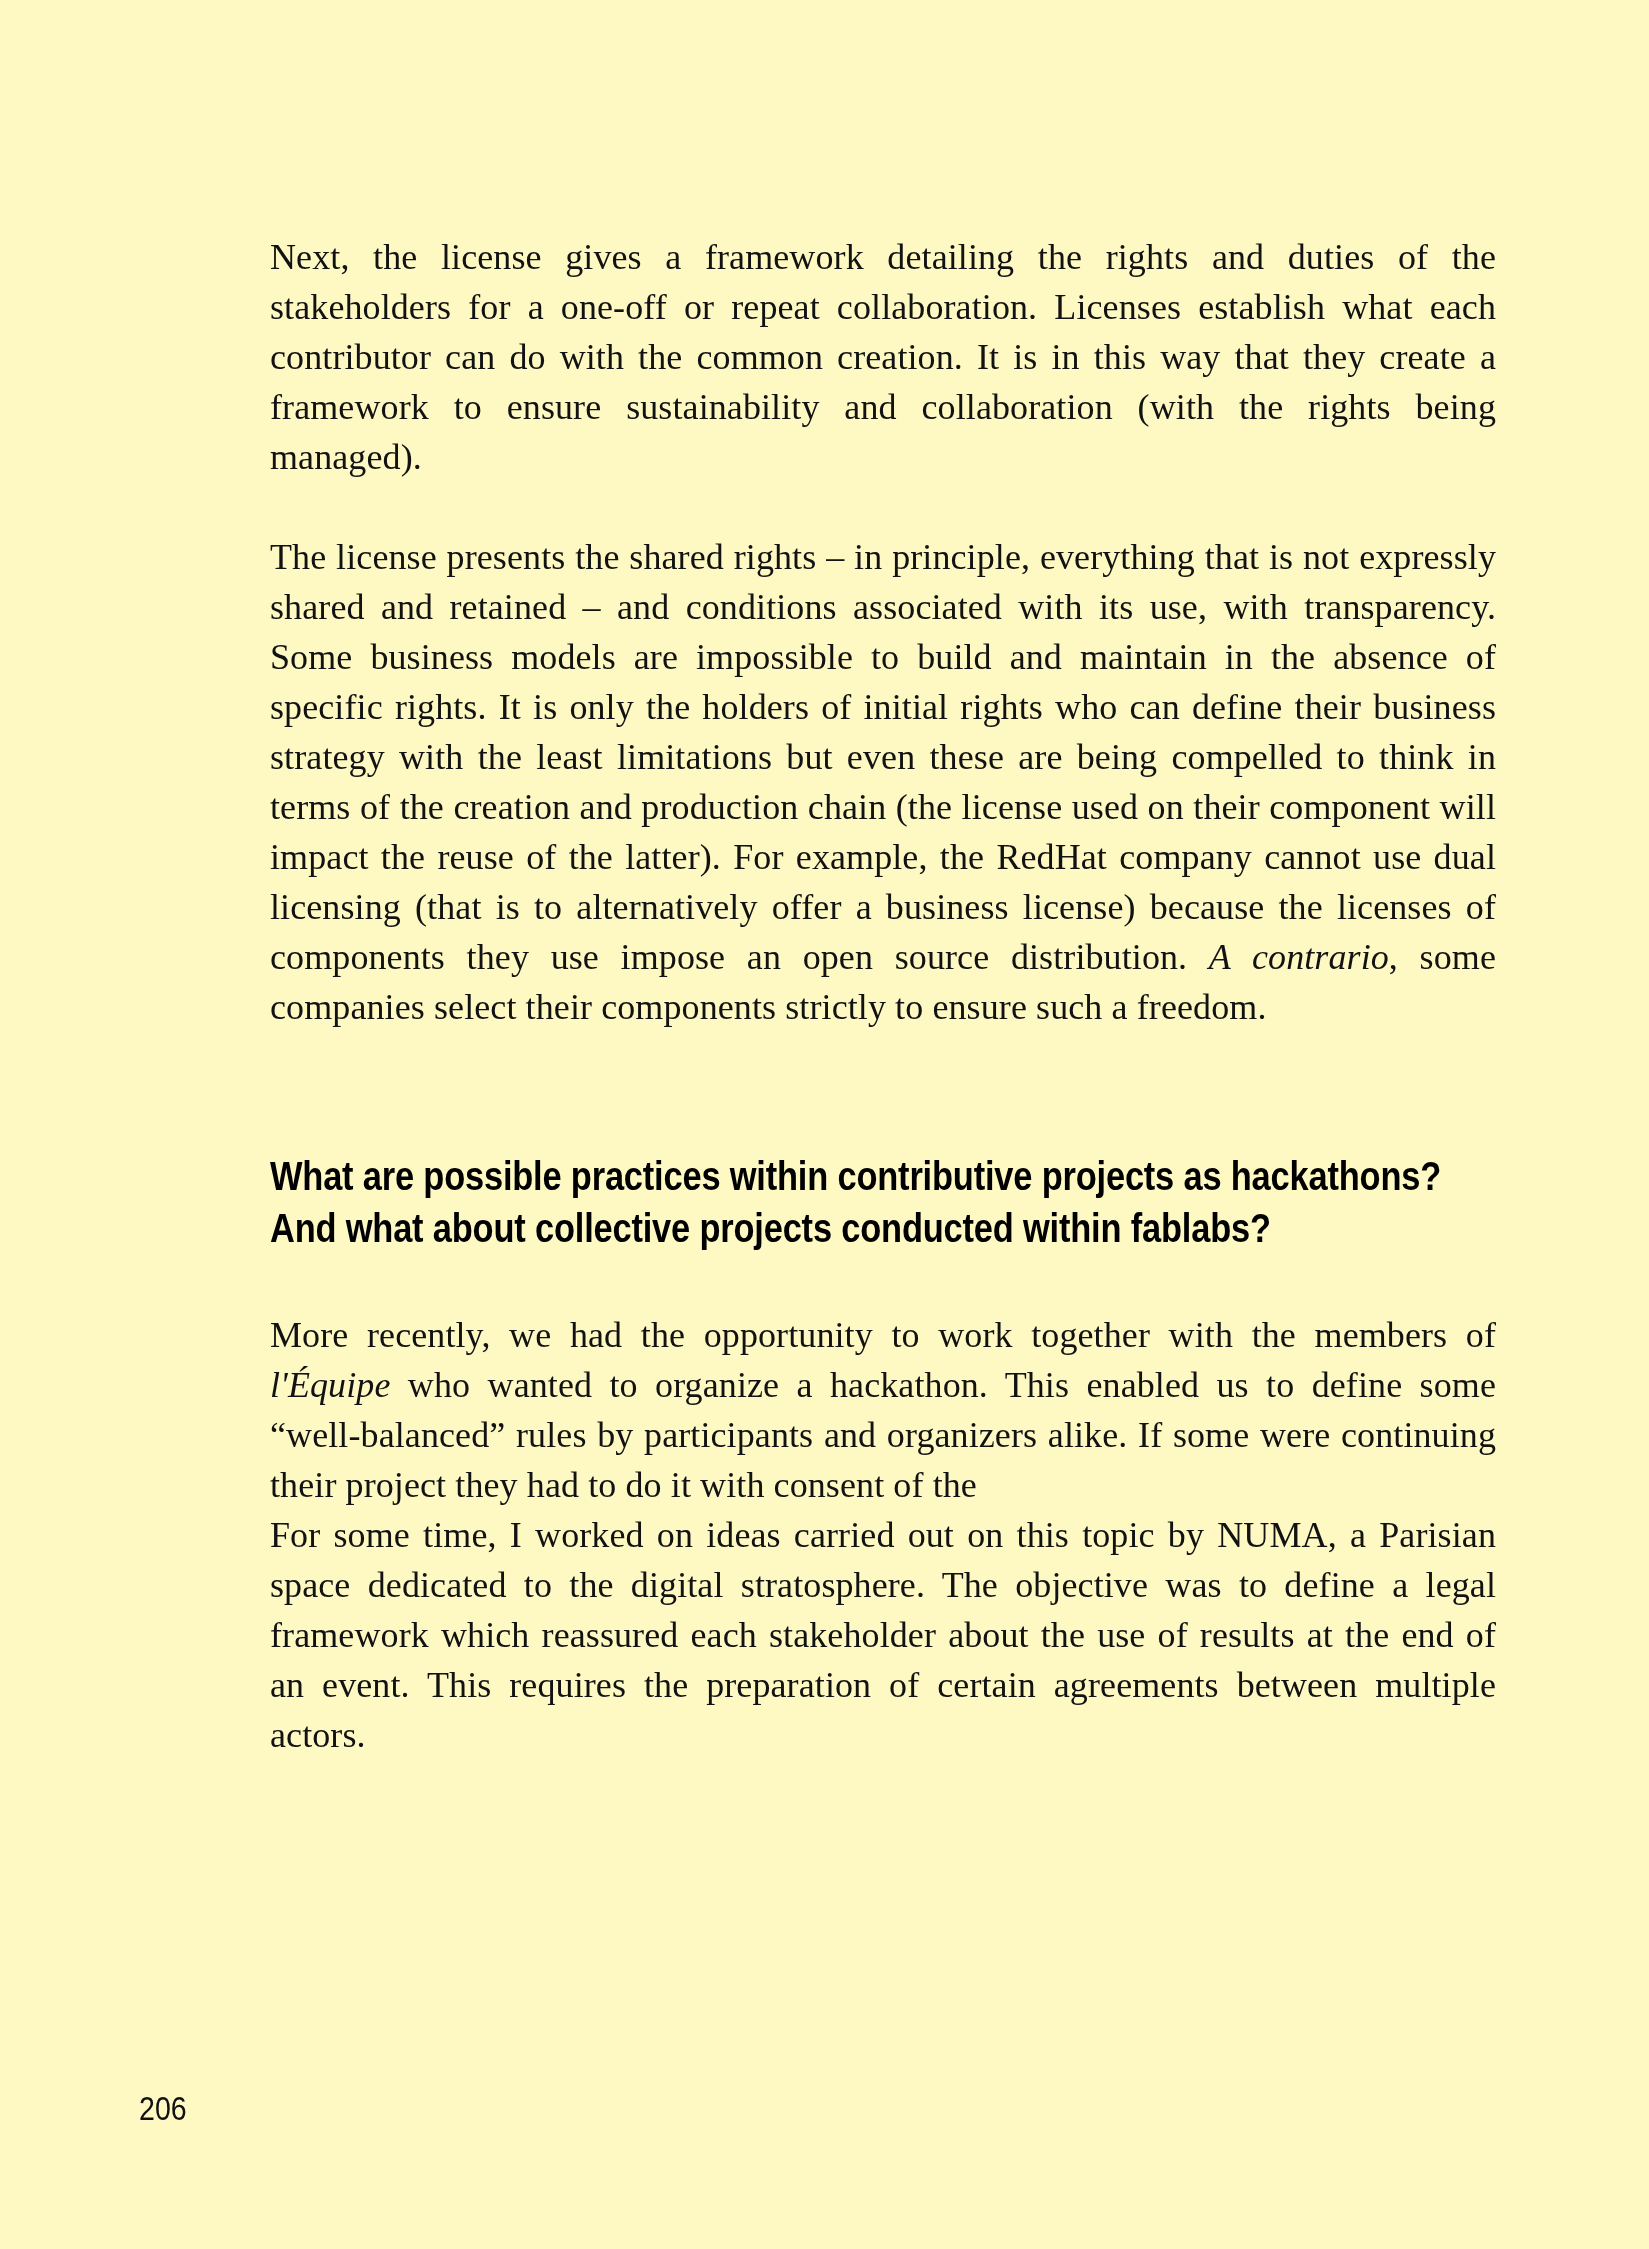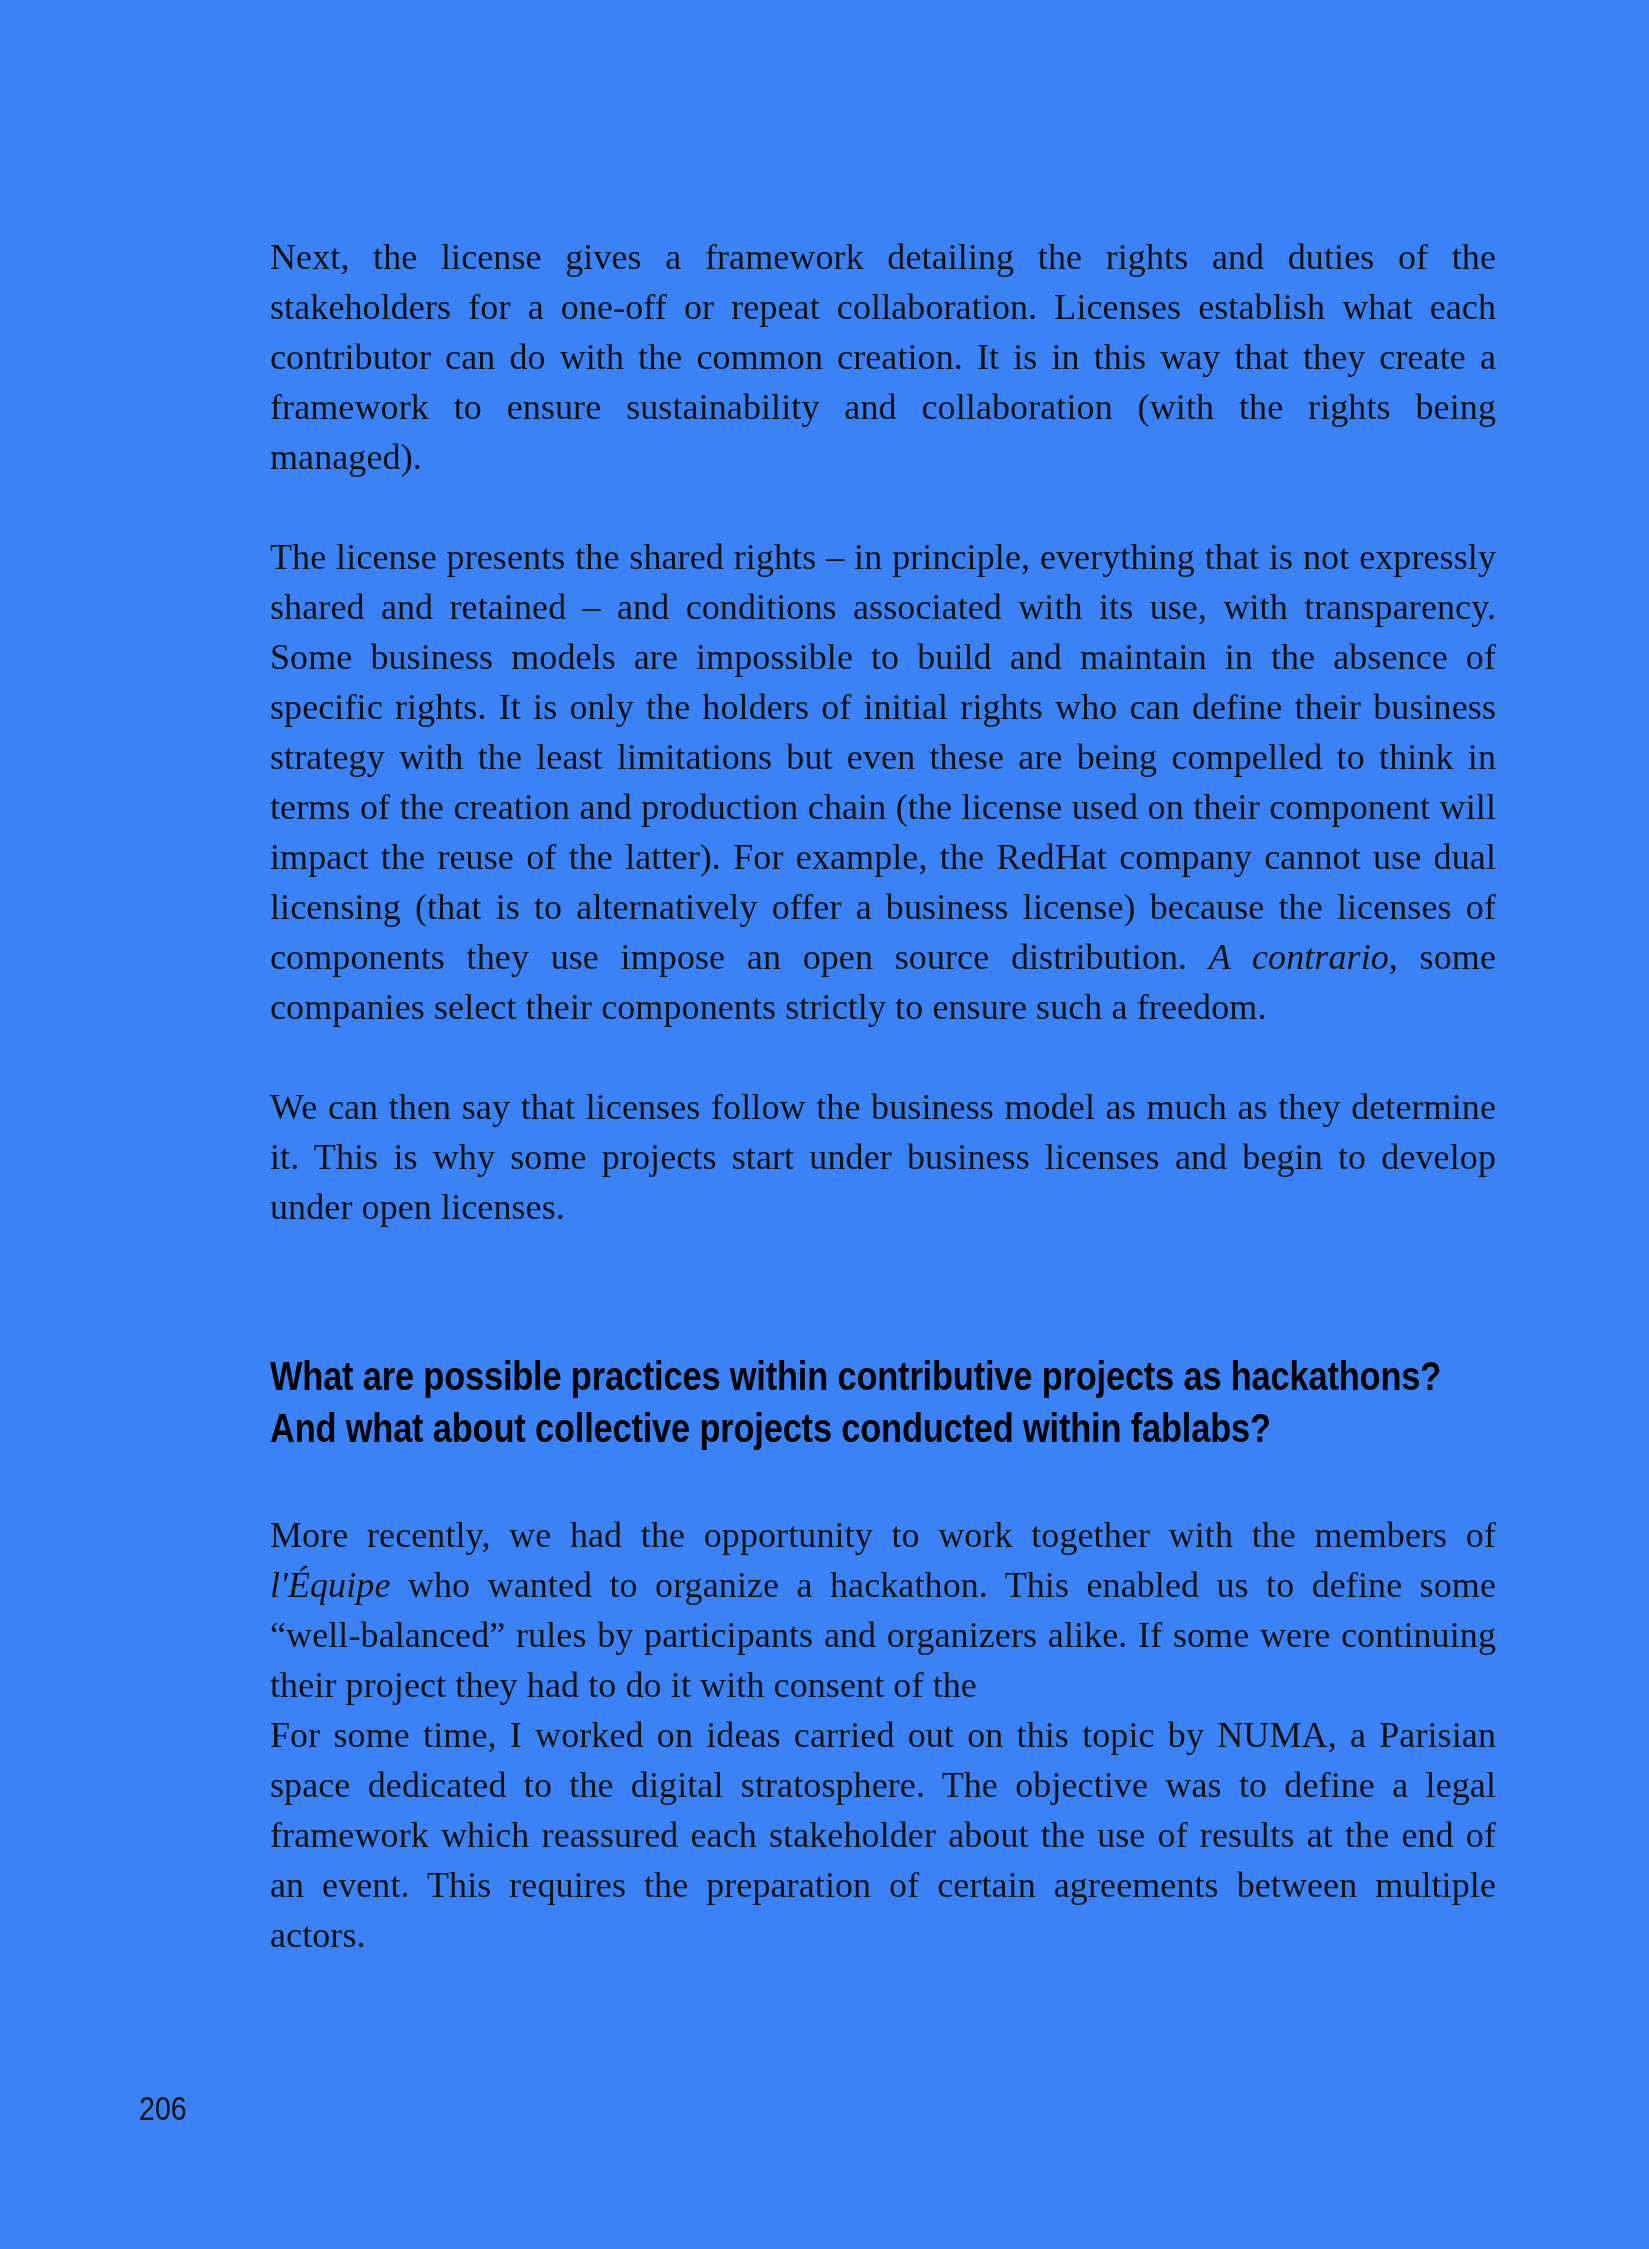--- a/index.html
+++ b/index.html
@@ -5,21 +5,21 @@
   html, body {
     margin: 0;
     padding: 0;
     background: #ffffff;
   }
 
   .page {
     position: relative;
     width: 1650px;
     height: 2250px;
-    background: #3b82f6;
+    background: #fef9c3;
     box-sizing: border-box;
     overflow: hidden;
   }
 
   .text-column {
     position: absolute;
     left: 270px;
     top: 232px;
     width: 1226px;
   }
@@ -83,21 +83,20 @@
 <body>
 
 <div class="page">
 
   <div class="text-column">
 
     <p class="body-para gap-after">Next, the license gives a framework detailing the rights and duties of the stakeholders for a one-off or repeat collaboration. Licenses establish what each contributor can do with the common creation. It is in this way that they create a framework to ensure sustainability and collaboration (with the rights being managed).</p>
 
     <p class="body-para gap-after"><span>The license presents the shared rights – in principle, everything that is not expressly shared and retained – and conditions associated with its use, with transparency. Some business models are impossible to build and maintain in the absence of specific rights. It is only the holders of initial rights who can define their business strategy with the least limitations but even these are being compelled to think in terms of the creation and production chain (the license used on their component will impact the reuse of the latter). For example, the RedHat company cannot use dual licensing (that is to alternatively offer a business license) because the licenses of components they use impose an open source distribution. </span><em class="italic-term">A contrario</em><span>, some companies select their components strictly to ensure such a freedom.</span></p>
 
-    <p class="body-para">We can then say that licenses follow the business model as much as they determine it. This is why some projects start under business licenses and begin to develop under open licenses.</p>
 
     <div class="heading-block">
       <h2 class="section-heading">What are possible practices within contributive projects as hackathons?</h2>
       <h2 class="section-heading">And what about collective projects conducted within fablabs?</h2>
     </div>
 
     <p class="body-para"><span>More recently, we had the opportunity to work together with the members of </span><em class="italic-term">l'Équipe</em><span> who wanted to organize a hackathon. This enabled us to define some “well-balanced” rules by participants and organizers alike. If some were continuing their project they had to do it with consent of the</span></p>
 
     <p class="body-para tight-after">For some time, I worked on ideas carried out on this topic by NUMA, a Parisian space dedicated to the digital stratosphere. The objective was to define a legal framework which reassured each stakeholder about the use of results at the end of an event. This requires the preparation of certain agreements between multiple actors.</p>
 

